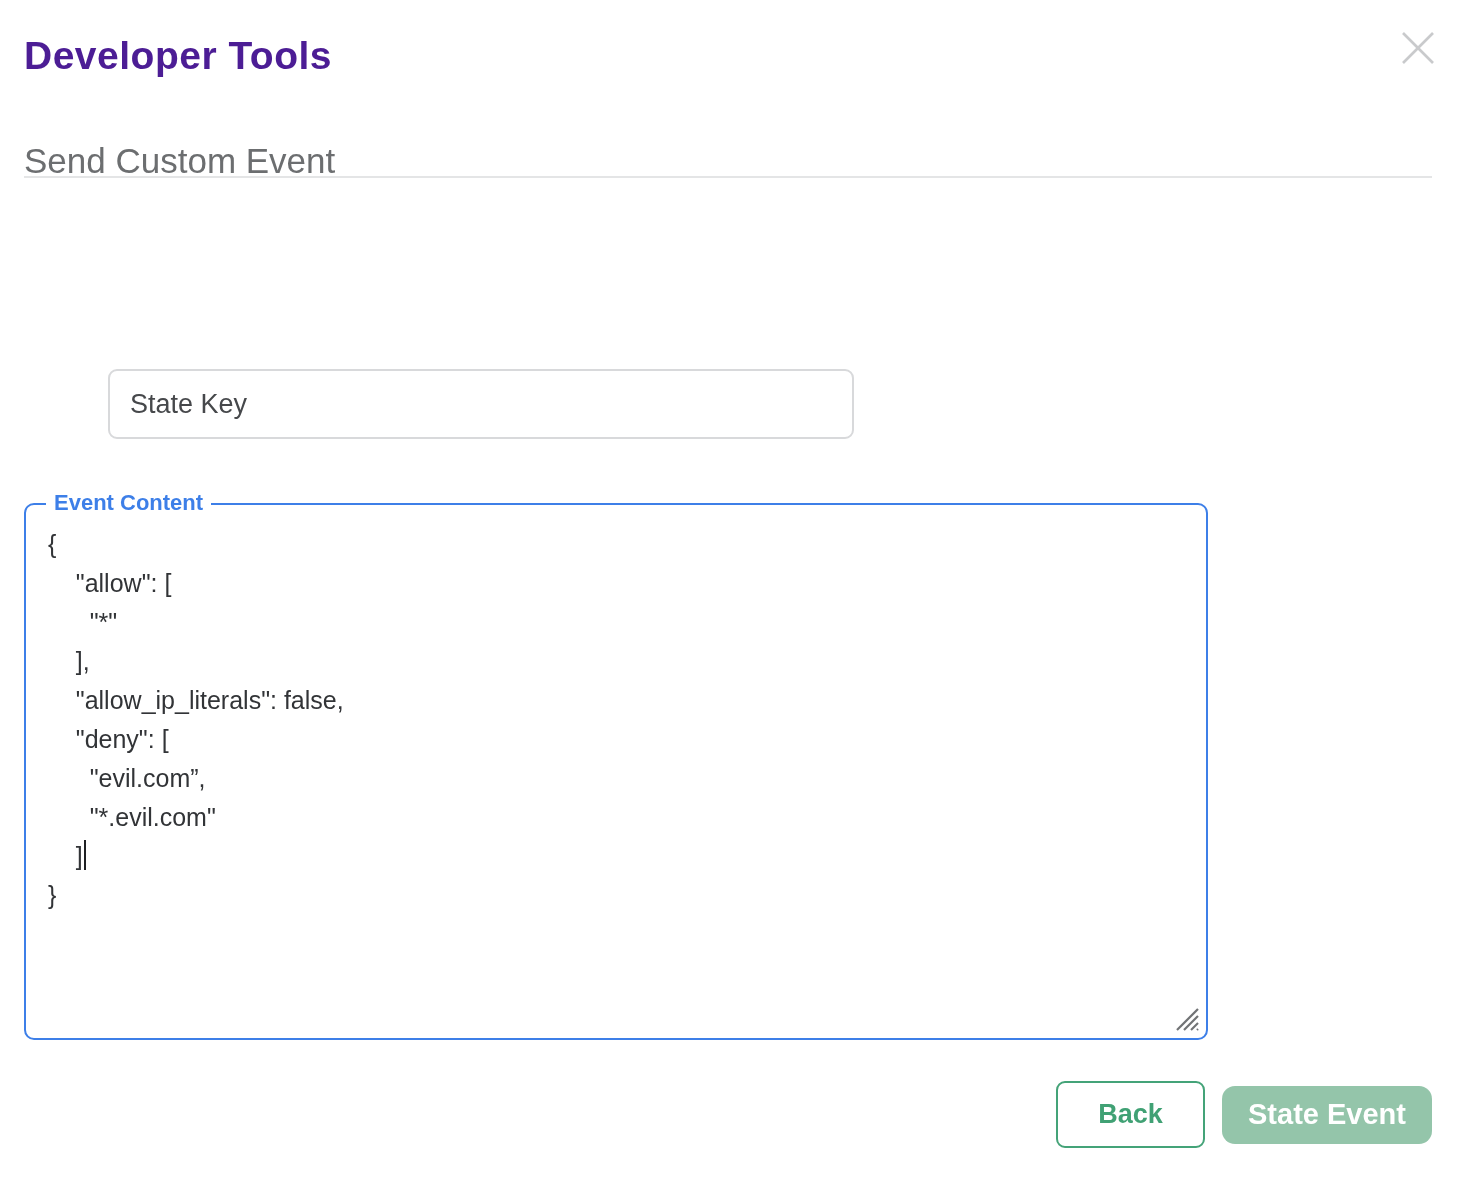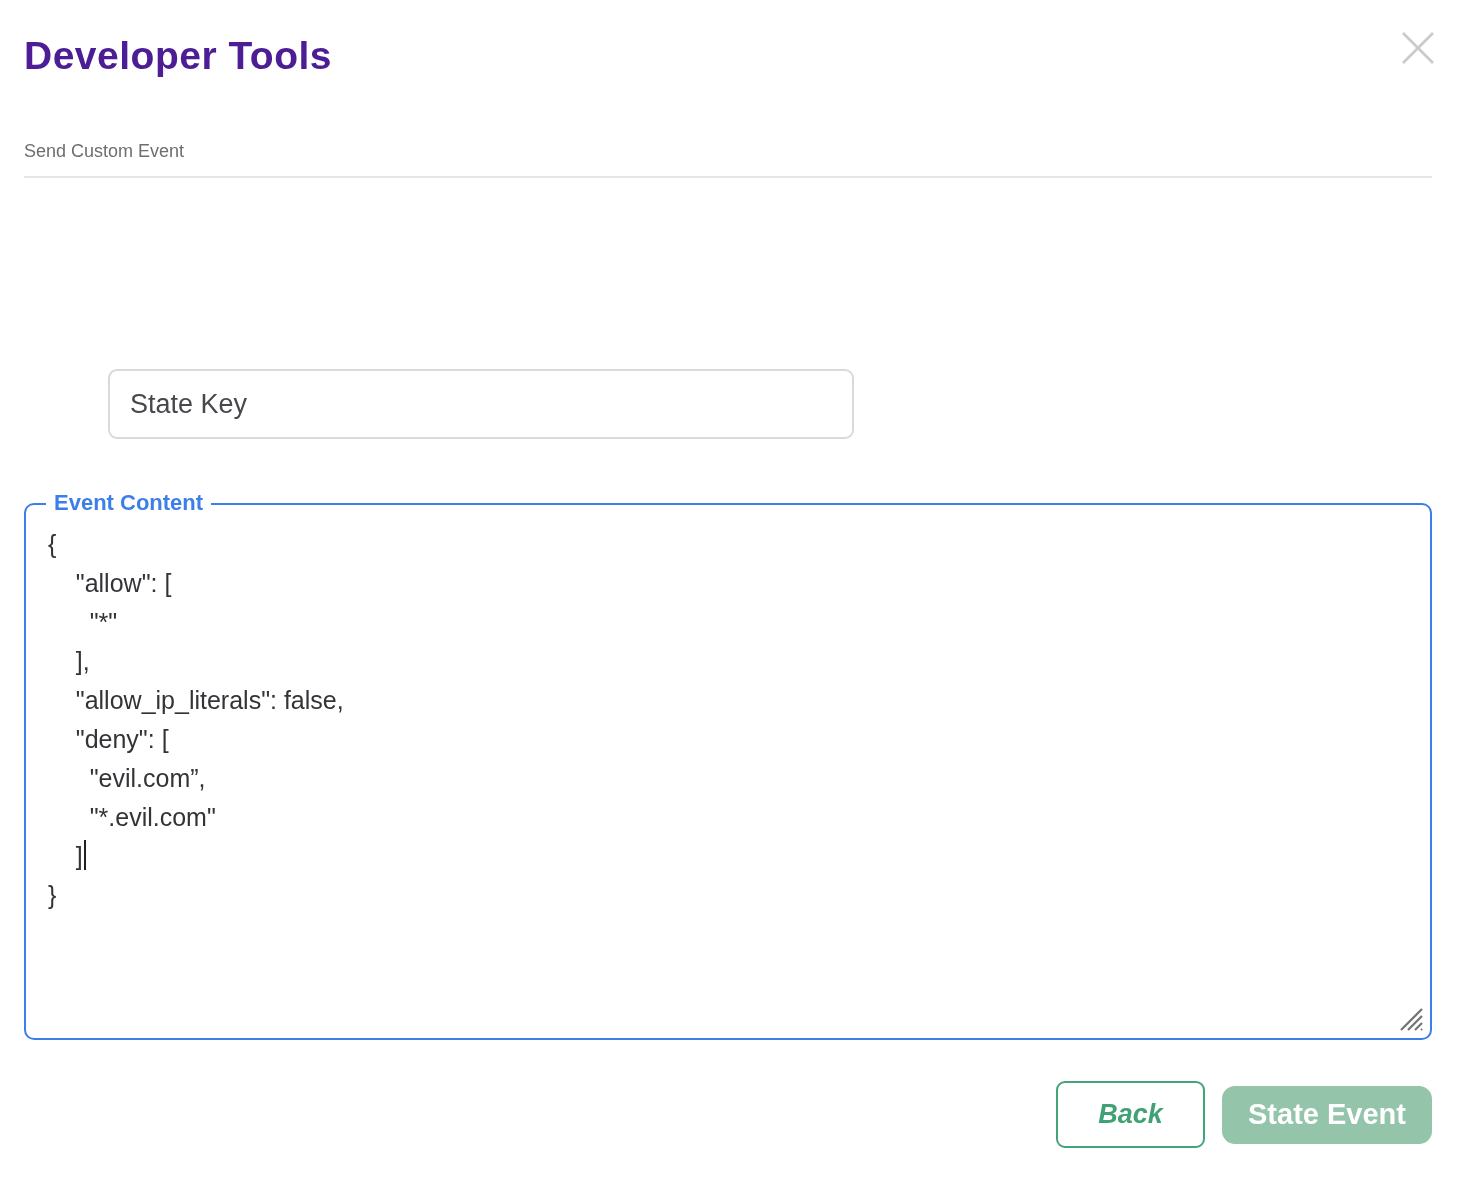--- a/index.html
+++ b/index.html
@@ -19,21 +19,21 @@
     letter-spacing: 0.5px;
   }
   .close-btn {
     position: absolute; right: 42px; top: 28px;
     width: 40px; height: 40px; cursor: pointer;
     display: flex; align-items: center; justify-content: center;
   }
 
   .subheader-left {
     position: absolute; left: 24px; top: 141px;
-    font-size: 18px; color: #6c6e70;
+    font-size: 35px; color: #6c6e70;
   }
   .subheader-right {
     position: absolute; right: 48px; top: 141px;
     font-size: 27px; color: #6c6e70;
   }
   .divider {
     position: absolute; left: 24px; right: 48px; top: 176px;
     height: 2px; background: #e4e5e6;
   }
 
@@ -54,21 +54,21 @@
     font-size: 27px; color: #2d2f32;
     padding: 14px 20px 0 20px;
   }
   .event-type-field { left: 24px; top: 231px; width: 745px; height: 72px; }
   .state-key-field  { left: 108px; top: 369px; width: 746px; height: 70px; }
   .state-key-field input { padding-top: 0; }
   .state-key-field input::placeholder { color: #46484b; opacity: 1; }
 
   .event-content-field {
     position: absolute; left: 24px; top: 503px;
-    width: 1408px; height: 537px;
+    width: 1184px; height: 537px;
     border: 2px solid #3d7fe8; border-radius: 10px;
     background: #fff;
   }
   .event-content-label {
     position: absolute; top: -15px; left: 20px;
     background: #fff; padding: 0 8px;
     font-size: 22px; font-weight: 700; color: #3d7fe8;
     line-height: 26px;
   }
   .event-content-text {
@@ -94,21 +94,20 @@
   }
   .btn {
     display: flex; align-items: center; justify-content: center;
     font-family: "Liberation Sans", sans-serif;
     border-radius: 9px; cursor: pointer; background: #fff;
   }
   .btn-outline {
     border: 2px solid #44a378; color: #40a174;
     font-size: 27px; font-weight: 700;
     height: 67px;
-    font-style: italic;
   }
   .btn-back { width: 149px; }
   .btn-send { width: 153px; }
   .btn-filled {
     border: none; background: #94c5aa; color: #ffffff;
     font-size: 29px; font-weight: 700;
     width: 210px; height: 58px; border-radius: 13px;
   }
 </style>
 </head>

